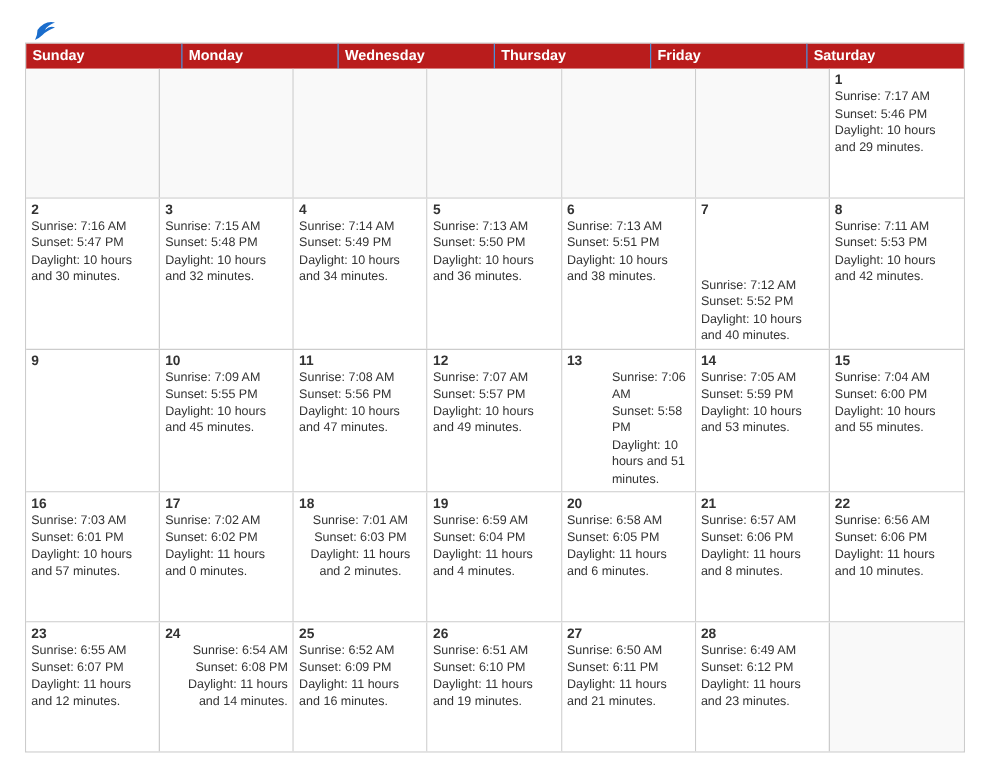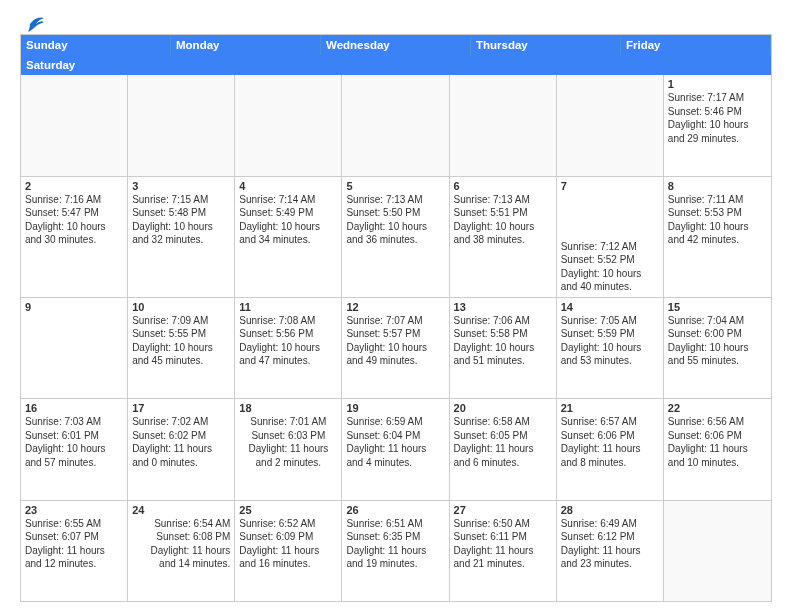--- a/index.html
+++ b/index.html
@@ -50,22 +50,22 @@
       color: #555;
     }
     .calendar {
       flex: 1;
       border: 1px solid #ccc;
       display: flex;
       flex-direction: column;
     }
     .cal-header {
       display: grid;
-      grid-template-columns: repeat(5, 1fr);
-      background: #3b82f6;
+      grid-template-columns: repeat(6, 1fr);
+      background: #b91c1c;
     }
     .cal-header-cell {
       color: #fff;
       font-size: 11.5px;
       font-weight: bold;
       padding: 4px 5px;
       border-right: 1px solid #4a90d9;
     }
     .cal-header-cell:last-child { border-right: none; }
     .cal-body {
@@ -218,21 +218,21 @@
 Daylight: 10 hours and 47 minutes.</div>
           </div>
           <div class="cal-cell">
             <span class="day-num">12</span>
             <div class="day-info" style="white-space: pre-wrap;">Sunrise: 7:07 AM
 Sunset: 5:57 PM
 Daylight: 10 hours and 49 minutes.</div>
           </div>
           <div class="cal-cell">
             <span class="day-num">13</span>
-            <div class="day-info" style="white-space: pre-wrap;">Sunrise: 7:06 AM
+            <div class="day-info" style="white-space: pre-wrap; margin-left: 36px;">Sunrise: 7:06 AM
 Sunset: 5:58 PM
 Daylight: 10 hours and 51 minutes.</div>
           </div>
           <div class="cal-cell">
             <span class="day-num">14</span>
             <div class="day-info" style="white-space: pre-wrap;">Sunrise: 7:05 AM
 Sunset: 5:59 PM
 Daylight: 10 hours and 53 minutes.</div>
           </div>
           <div class="cal-cell">
@@ -301,21 +301,21 @@
           </div>
           <div class="cal-cell">
             <span class="day-num">25</span>
             <div class="day-info" style="white-space: pre-wrap;">Sunrise: 6:52 AM
 Sunset: 6:09 PM
 Daylight: 11 hours and 16 minutes.</div>
           </div>
           <div class="cal-cell">
             <span class="day-num">26</span>
             <div class="day-info" style="white-space: pre-wrap;">Sunrise: 6:51 AM
-Sunset: 6:35 PM
+Sunset: 6:10 PM
 Daylight: 11 hours and 19 minutes.</div>
           </div>
           <div class="cal-cell">
             <span class="day-num">27</span>
             <div class="day-info" style="white-space: pre-wrap;">Sunrise: 6:50 AM
 Sunset: 6:11 PM
 Daylight: 11 hours and 21 minutes.</div>
           </div>
           <div class="cal-cell">
             <span class="day-num">28</span>

